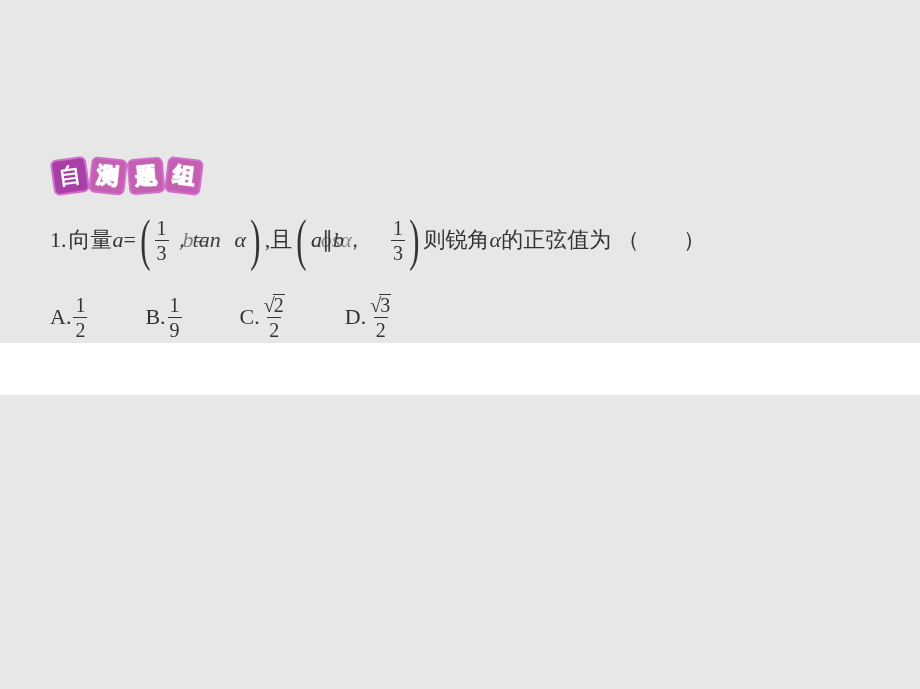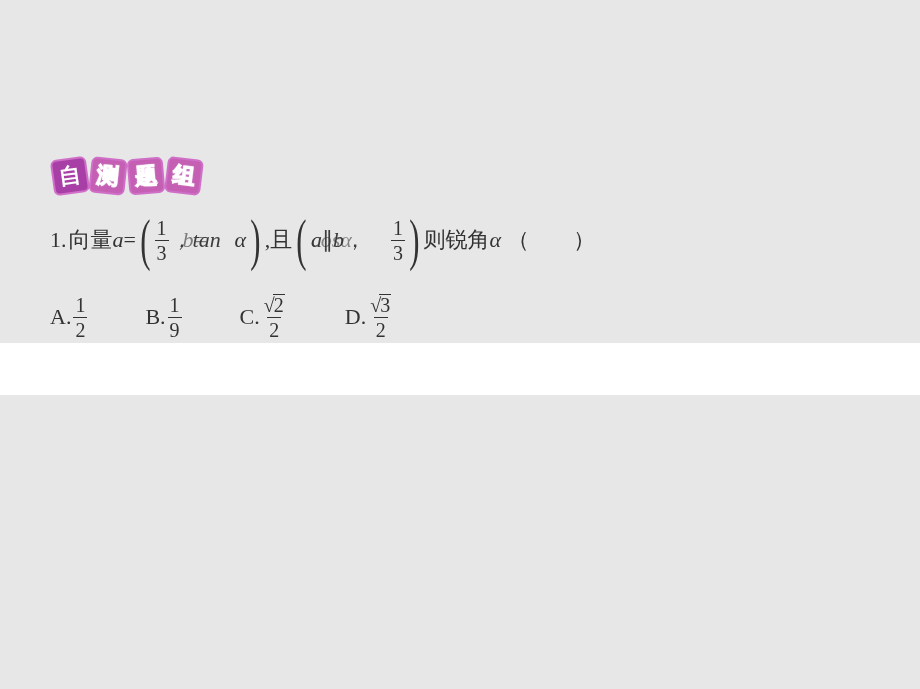--- a/index.html
+++ b/index.html
@@ -223,20 +223,21 @@
         <span class="frac">
           <span class="num">1</span>
           <span class="den">3</span>
         </span>
       </span>
       <span class="bigparen">)</span>
     </span>
 
     <span>则锐角</span>
     <span class="greek">α</span>
+    <span>的正弦值为</span>
     <span style="margin-left:6px">（　　）</span>
   </div>
 
   <div class="options">
     <span class="opt">
       <span class="lab">A.</span>
       <span class="frac">
         <span class="num">1</span>
         <span class="den">2</span>
       </span>

